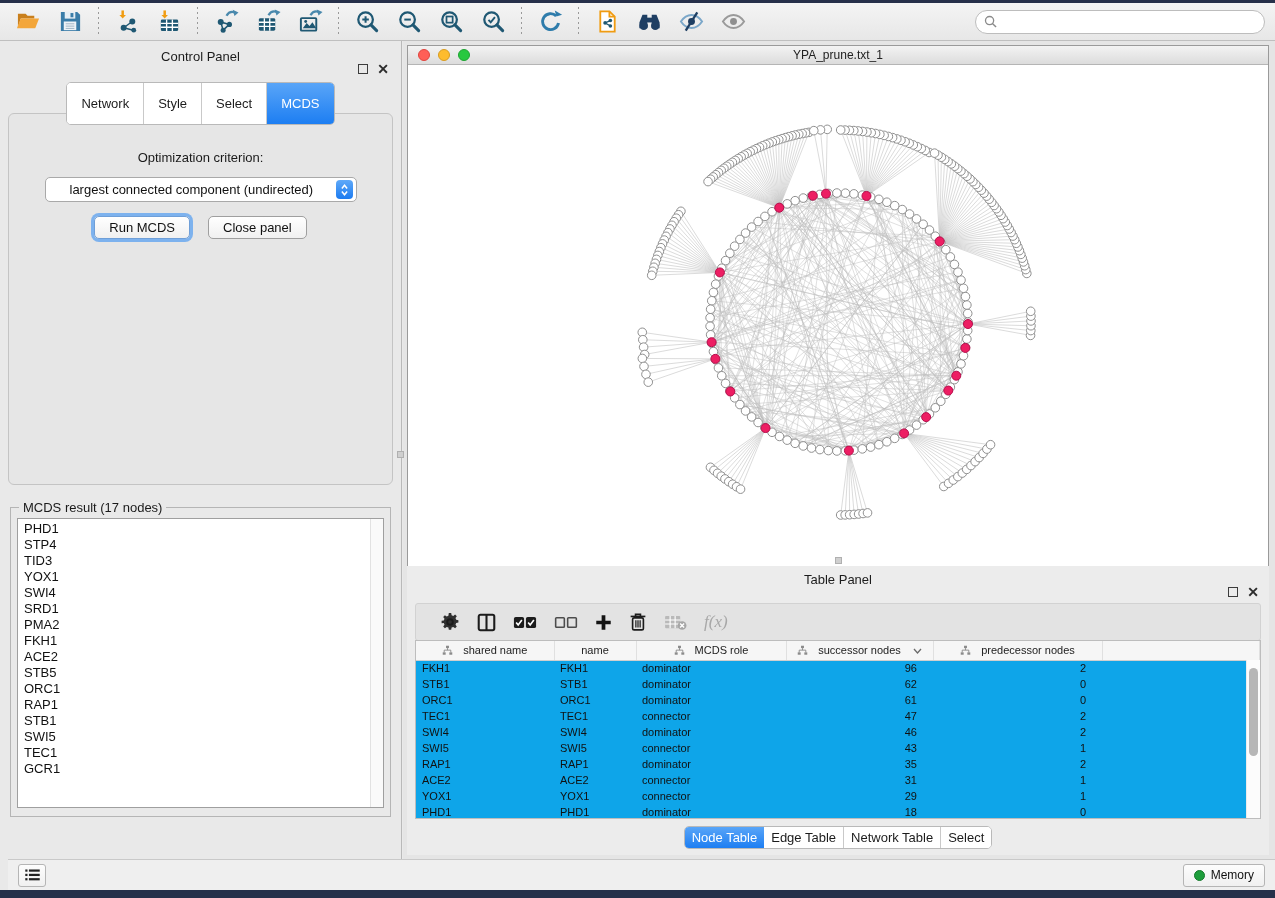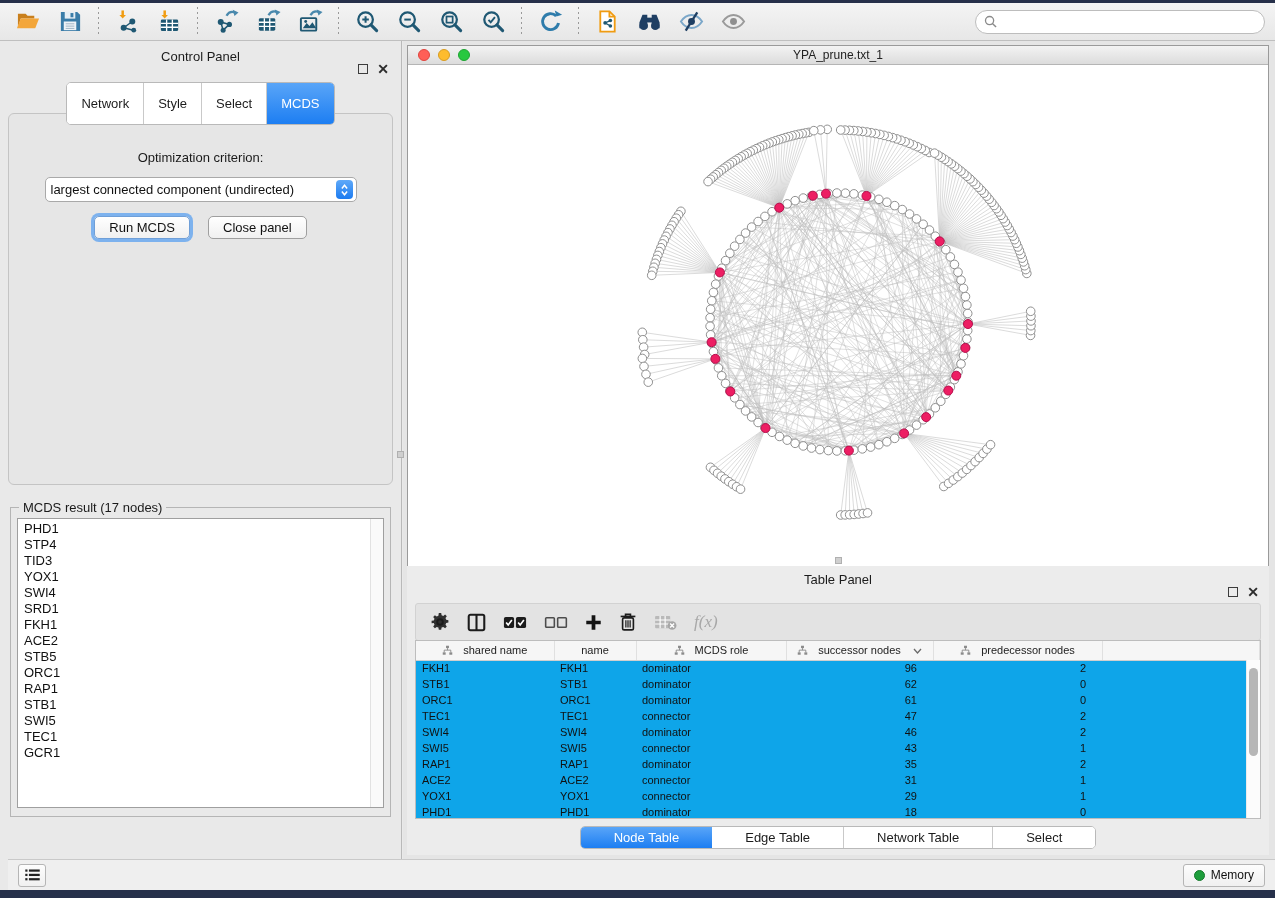--- a/index.html
+++ b/index.html
@@ -38,21 +38,21 @@
   .seg { display:flex; border:1px solid #b9b9b9; border-radius:5px; overflow:hidden; background:#fff; }
   .seg .tab { padding:13px 14px; font-size:13px; color:#1c1c1c; background:#fff;
     border-right:1px solid #c9c9c9; cursor:pointer; white-space:nowrap; }
   .seg .tab:last-child { border-right:none; }
   .seg .tab.active { background:linear-gradient(#59a5f8,#1d7ef2); color:#fff; border-right:none; }
   .cp-body { position:absolute; left:8px; right:8px; top:84px; height:372px;
     border:1px solid #c4c4c4; border-radius:6px; background:#e6e6e6; margin-top:-12px; padding-top:12px; }
   .opt-label { text-align:center; font-size:13px; color:#1a1a1a; margin-top:24px; }
   .cp-select { margin:12px auto 0 auto; width:312px; height:25px; background:#fff;
     border:1px solid #a9a9a9; border-radius:5px; display:flex; align-items:center; cursor:pointer; }
-  .cp-select .sel-text { flex:1; font-size:13px; padding-left:5px; color:#111; white-space:nowrap; }
+  .cp-select .sel-text { flex:1; font-size:13px; padding-left:24px; color:#111; white-space:nowrap; }
   .sel-stepper { width:17px; height:19px; margin-right:3px; border-radius:4px;
     background:linear-gradient(#5fa9f9,#1c7bf0); display:flex; align-items:center; justify-content:center; }
   .sel-stepper svg { width:9px; height:14px; }
   .cp-buttons { display:flex; justify-content:center; gap:18px; margin-top:14px; }
   .btn { font-size:13px; color:#111; background:linear-gradient(#ffffff,#f0f0f0);
     border:1px solid #9f9f9f; border-radius:5px; padding:3px 14px; cursor:pointer; }
   .btn.focused { box-shadow:0 0 0 3px rgba(90,160,240,.75); border-color:#6f9fd8; }
 
   .mcds-fieldset { position:absolute; left:10px; right:10px; top:466px; bottom:42px;
     border:1px solid #b5b5b5; background:#e9e9e9; }
@@ -78,40 +78,40 @@
   .light.green { background:#28c840; border:1px solid #1ea432; }
   .net-title { position:absolute; left:0; right:0; text-align:center; font-size:12px; color:#222; }
   .net-canvas { position:absolute; left:0; right:0; top:19px; bottom:0; background:#fff; overflow:hidden; cursor:default; }
   .net-canvas svg { position:absolute; left:0; top:0; }
   .splitter-dot { position:absolute; width:7px; height:7px; background:#cfcfcf; border:1px solid #b0b0b0; }
 
   
   .table-panel { position:absolute; left:4px; right:6px; top:525px; bottom:4px; background:#ececec; }
   .table-panel .panel-title { padding:6px 10px 2px 10px; }
   .tp-toolbar { margin:4px 8px 0 8px; height:38px; background:#e3e3e3; border:1px solid #d2d2d2;
-    border-radius:3px; display:flex; align-items:center; gap:17px; padding:0 14px; }
+    border-radius:3px; display:flex; align-items:center; gap:17px; padding:0 24px; }
   .tp-btn { background:none; border:none; cursor:pointer; display:flex; align-items:center; height:30px; }
   .tp-btn svg { display:block; }
   .fx-label { font-family:"Liberation Serif", serif; font-style:italic; font-size:17px; color:#a8a8a8; }
 
   .tbl-wrap { position:absolute; left:8px; right:8px; top:74px; bottom:36px; background:#0ea5e9;
     border:1px solid #bdbdbd; overflow:hidden; }
   table.node-table { border-collapse:collapse; table-layout:fixed; width:100%; }
   .node-table th { height:19px; background:#f6f6f6; border-bottom:1px solid #cfcfcf;
     border-right:1px solid #e0e0e0; font-size:11px; font-weight:normal; color:#222; text-align:center;
     position:relative; cursor:pointer; white-space:nowrap; overflow:hidden; }
   .node-table th .hicon { display:inline-block; vertical-align:-2px; margin-right:10px; }
   .node-table th .sortv { display:inline-block; margin-left:12px; }
   .node-table td { height:16px; font-size:11px; color:#111; padding:0 6px; white-space:nowrap; overflow:hidden; }
   .node-table td.num { text-align:right; padding-right:16px; }
   .tbl-scroll { position:absolute; top:19px; right:0; bottom:0; width:14px; background:#fcfcfc; border-left:1px solid #ececec; }
   .tbl-thumb { position:absolute; left:2px; width:9px; border-radius:5px; background:#b6b6b6; cursor:pointer; }
 
   .tp-tabs { position:absolute; left:0; right:0; bottom:6px; display:flex; justify-content:center; }
-  .tp-tabs .seg .tab { padding:3px 33px; }
+  .tp-tabs .seg .tab { padding:3px 7px; }
 
   
   .status-bar { position:absolute; left:8px; right:0; bottom:0; height:31px; background:#efefef;
     border-top:1px solid #c9c9c9; display:flex; align-items:center; padding:0 10px; }
   .sb-btn { width:28px; height:23px; border:1px solid #b5b5b5; border-radius:3px;
     background:linear-gradient(#fdfdfd,#f0f0f0); display:flex; align-items:center; justify-content:center; cursor:pointer; }
   .memory-btn { margin-left:auto; height:23px; border:1px solid #b5b5b5; border-radius:3px;
     background:linear-gradient(#fdfdfd,#f0f0f0); display:flex; align-items:center; gap:6px;
     padding:0 10px; font-size:12px; color:#111; cursor:pointer; }
   .mem-dot { width:11px; height:11px; border-radius:50%; background:#1e9e3c; border:1px solid #157a2c; }
@@ -310,20 +310,21 @@
     <div class="mcds-fieldset">
       <div class="mcds-legend">MCDS result (17 nodes)</div>
       <div class="mcds-list">
         <div class="rows" id="mcds-list">
             <div class="row">PHD1</div>
             <div class="row">STP4</div>
             <div class="row">TID3</div>
             <div class="row">YOX1</div>
             <div class="row">SWI4</div>
             <div class="row">SRD1</div>
+            <div class="row">PMA2</div>
             <div class="row">FKH1</div>
             <div class="row">ACE2</div>
             <div class="row">STB5</div>
             <div class="row">ORC1</div>
             <div class="row">RAP1</div>
             <div class="row">STB1</div>
             <div class="row">SWI5</div>
             <div class="row">TEC1</div>
             <div class="row">GCR1</div>
           </div>

